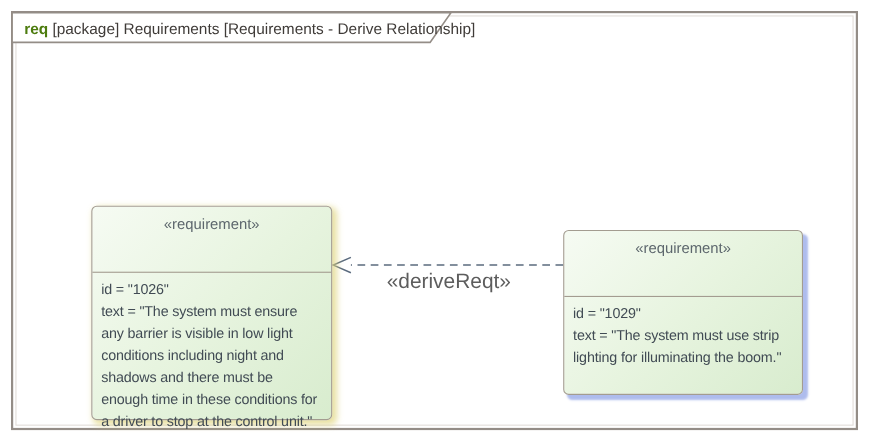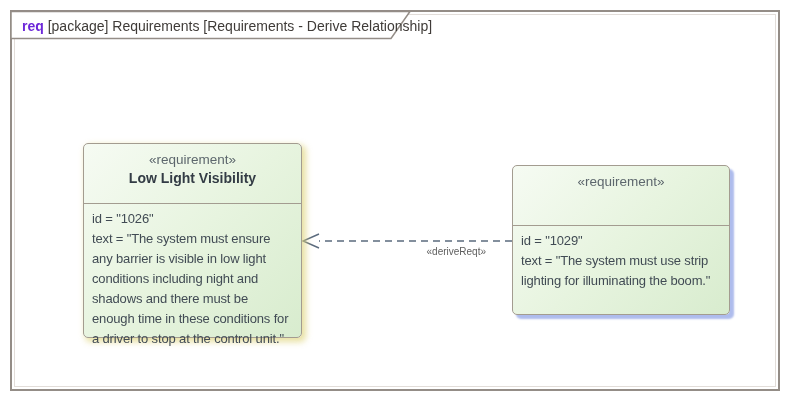--- a/index.html
+++ b/index.html
@@ -27,28 +27,29 @@
     left: 22px;
     top: 15px;
     height: 22px;
     line-height: 22px;
     font-size: 14px;
     color: #3f3b38;
     white-space: pre;
   }
   .tab-text .kw {
     font-weight: bold;
-    color: #6d28d9;
+    color: #4d7c0f;
   }
   .node {
     position: absolute;
     border: 1px solid #a39c90;
     border-radius: 5px;
     background: linear-gradient(135deg, #f6fbf3 0%, #e7f4df 50%, #d8ecce 100%);
     box-sizing: border-box;
+    margin-top: 44px;
   }
   .node.low-light {
     left: 83px;
     top: 143px;
     width: 219px;
     height: 195px;
     box-shadow: 3px 3px 6px 1px rgba(222, 212, 122, 0.70);
   }
   .node.illumination {
     left: 512px;
@@ -81,22 +82,22 @@
     line-height: 20px;
     letter-spacing: -0.15px;
     color: #414b54;
   }
   .attr-line { display: block; }
   .connector-label {
     position: absolute;
     left: 330px;
     top: 246px;
     width: 156px;
-    text-align: right;
-    font-size: 10px;
+    text-align: center;
+    font-size: 19px;
     color: #5d5d5d;
   }
 </style>
 </head>
 <body>
 
 <div class="canvas">
 
   <svg class="chrome-svg" viewBox="0 0 797 407" xmlns="http://www.w3.org/2000/svg">
 
@@ -107,21 +108,20 @@
 
     <line x1="512" y1="241" x2="319" y2="241" stroke="#5b6b7e" stroke-width="1.4" stroke-dasharray="7 5"></line>
     <polyline points="319,234 303,241 319,248" fill="none" stroke="#5b6b7e" stroke-width="1.4"></polyline>
   </svg>
 
   <div class="tab-text"><span class="kw">req</span><span> [package] Requirements [Requirements - Derive Relationship]</span></div>
 
   <div class="node low-light">
     <div class="node-header">
       <div class="stereotype">«requirement»</div>
-      <div class="node-name">Low Light Visibility</div>
     </div>
     <div class="node-body">
       <span class="attr-line">id = "1026"</span>
       <span class="attr-line">text = "The system must ensure any barrier is visible in low light conditions including night and shadows and there must be enough time in these conditions for a driver to stop at the control unit."</span>
     </div>
   </div>
 
   <div class="node illumination">
     <div class="node-header">
       <div class="stereotype">«requirement»</div>

